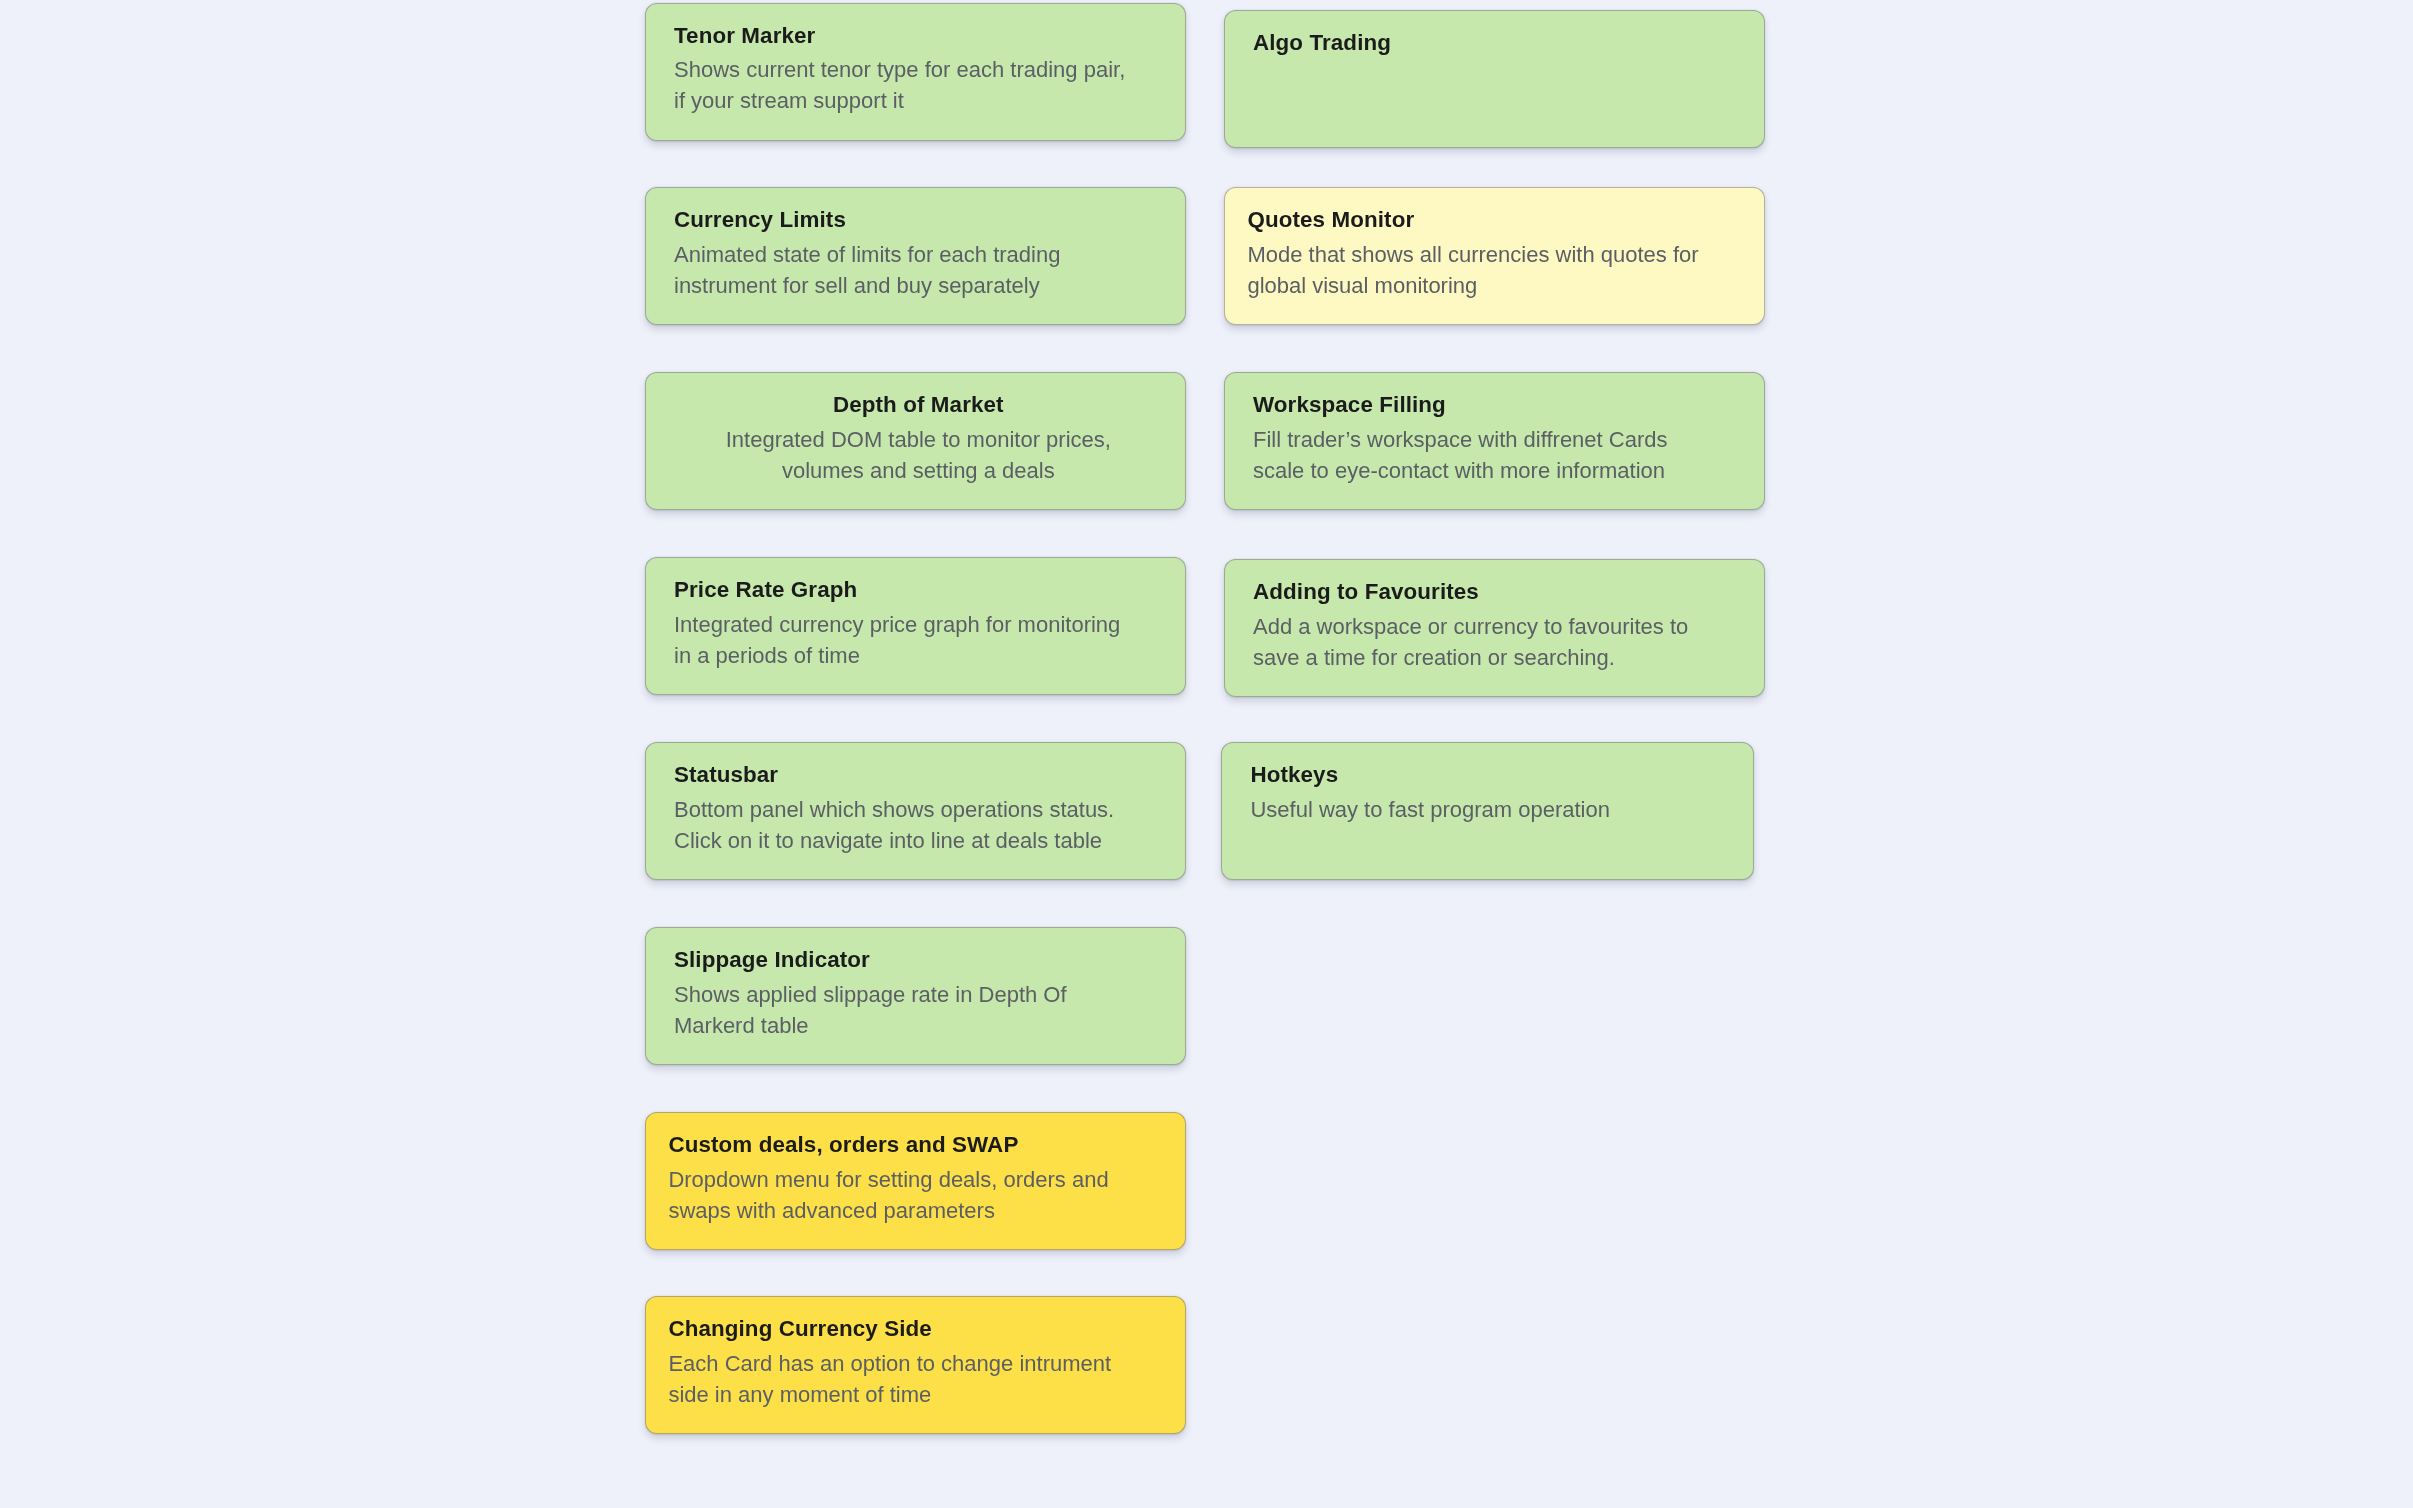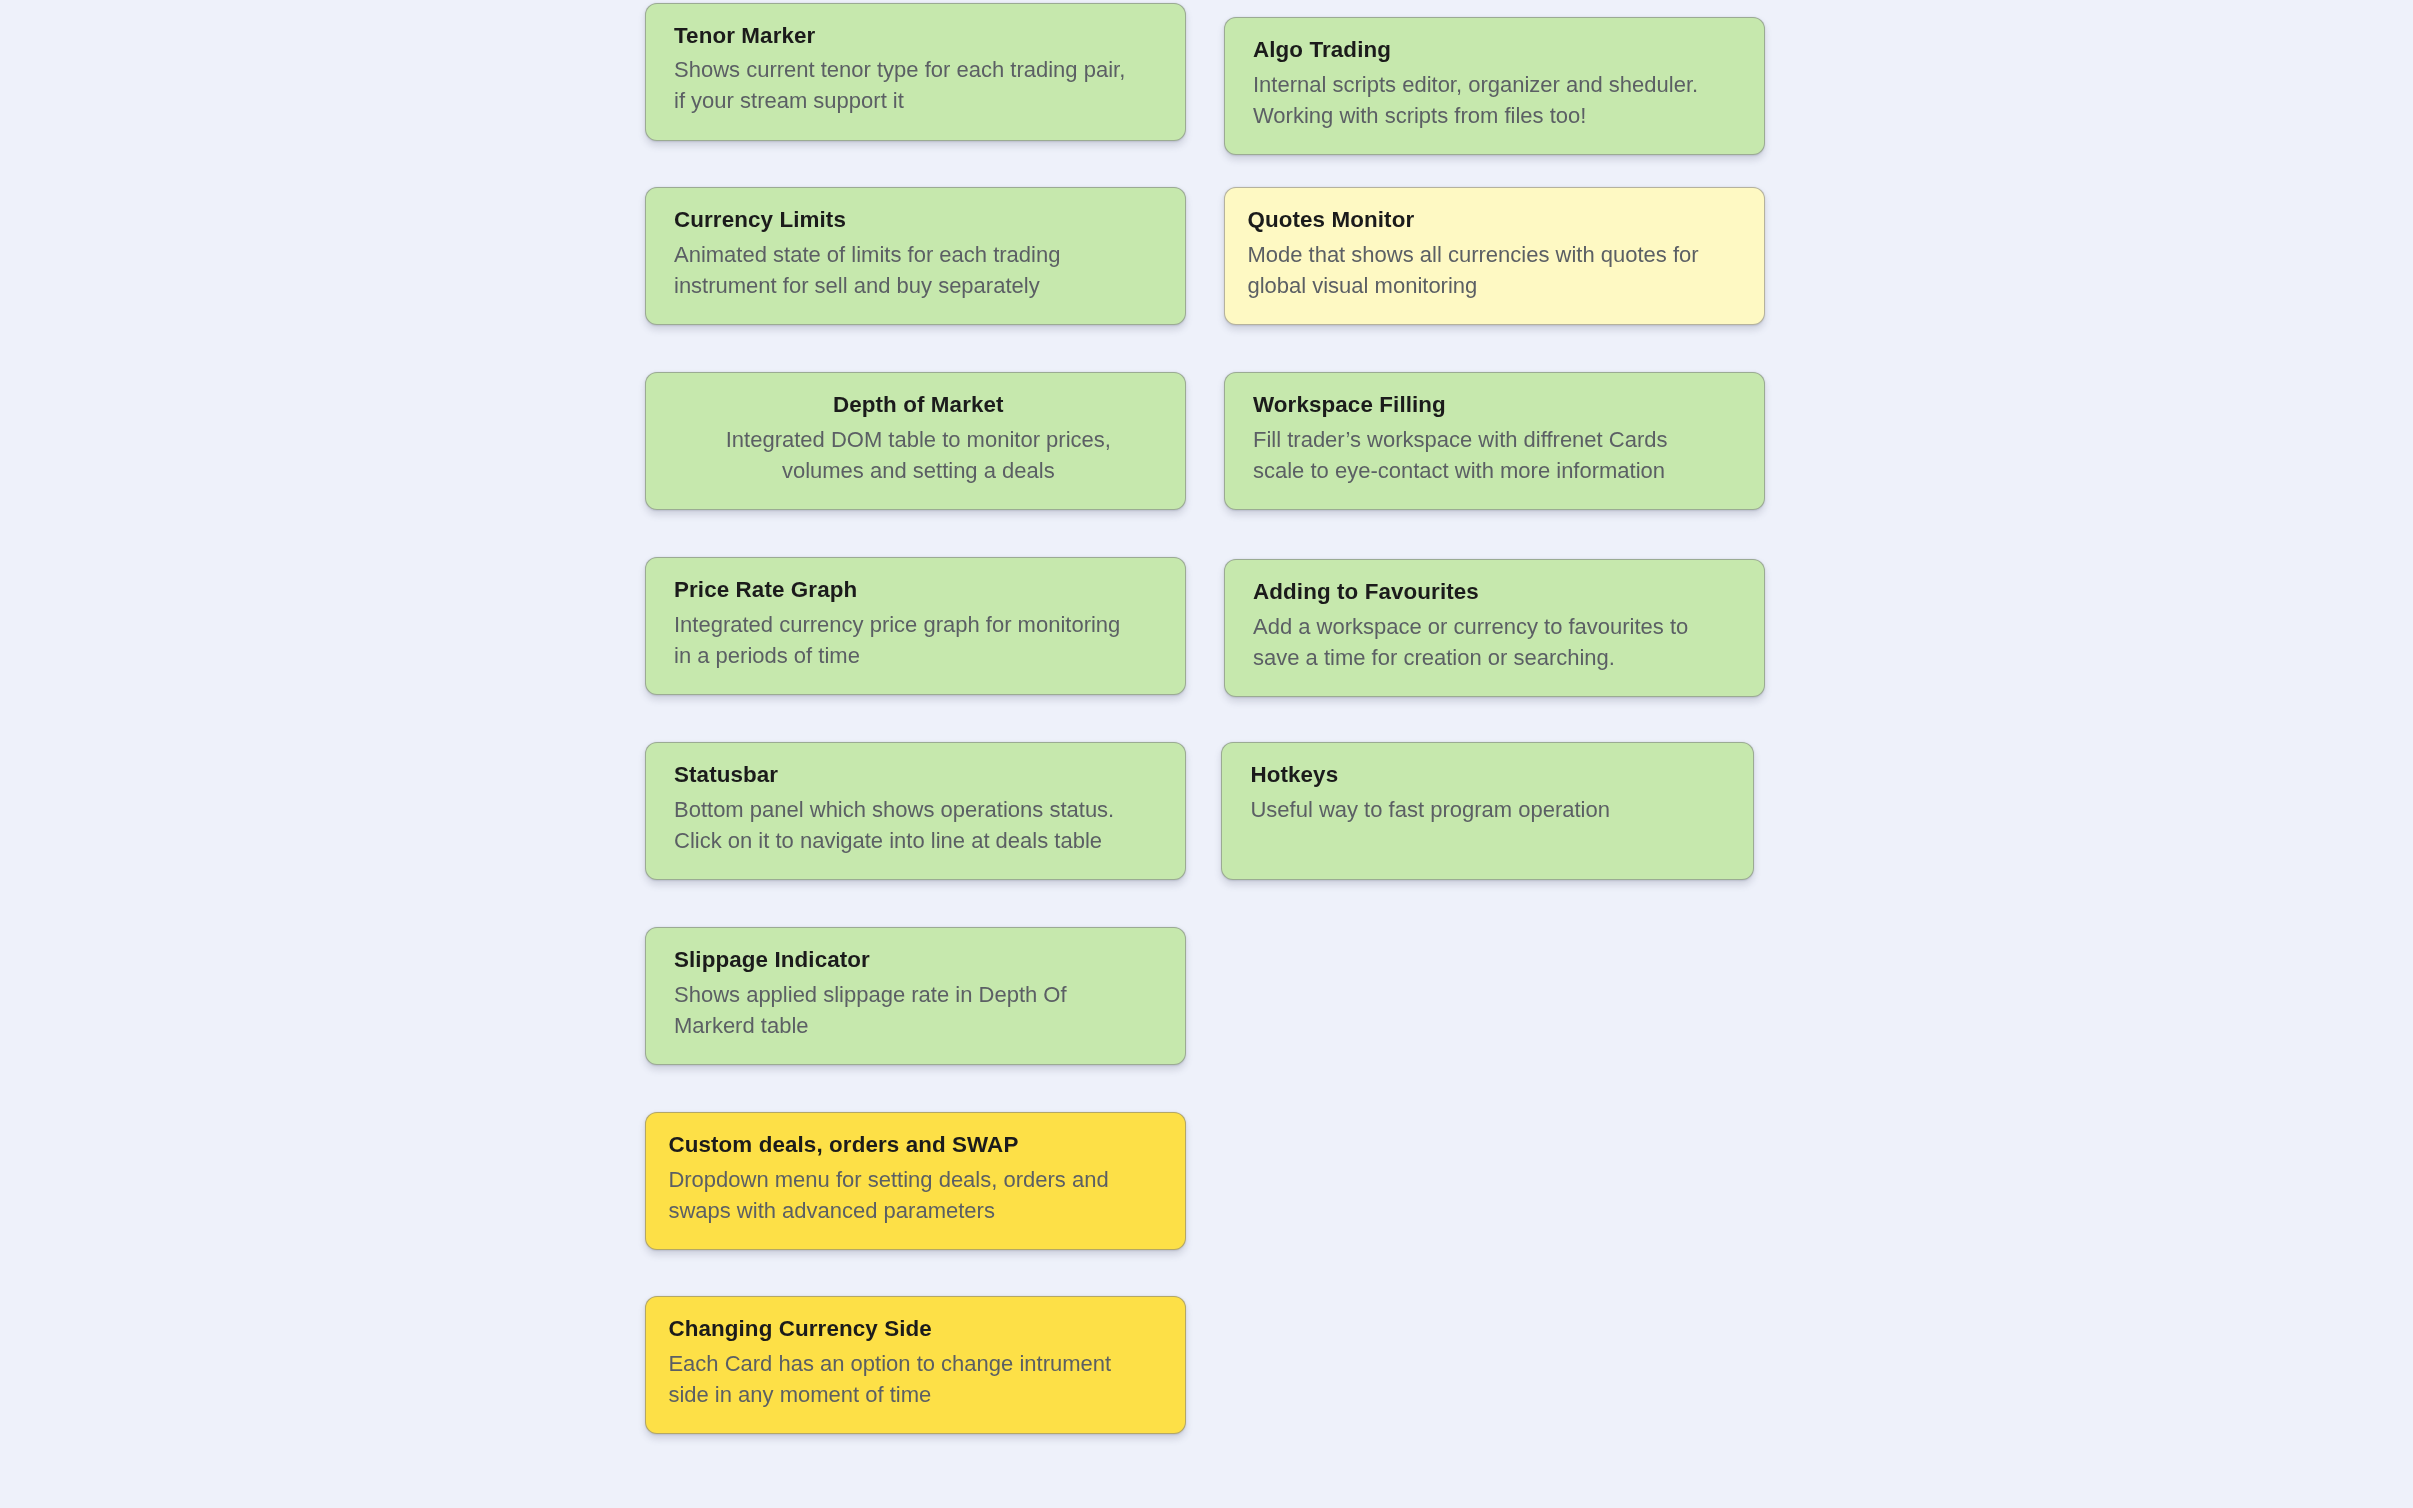--- a/index.html
+++ b/index.html
@@ -102,24 +102,22 @@
         <div class="card-desc">Dropdown menu for setting deals, orders and
 swaps with advanced parameters</div>
       </div>
       <div class="card orange" style="top: 1296px; left: 0px; width: 541px; height: 138px;">
         <div class="card-title">Changing Currency Side</div>
         <div class="card-desc">Each Card has an option to change intrument
 side in any moment of time</div>
       </div>
     </div>
   <div class="column" id="col-right">
-      <div class="card green" style="top: 17px; left: 0px; width: 541px; height: 138px;">
+      <div class="card green" style="top: 10px; left: 0px; width: 541px; height: 138px;">
         <div class="card-title">Algo Trading</div>
-        <div class="card-desc">Internal scripts editor, organizer and sheduler.
-Working with scripts from files too!</div>
       </div>
       <div class="card pink" style="top: 187px; left: 0px; width: 541px; height: 138px;">
         <div class="card-title">Quotes Monitor</div>
         <div class="card-desc">Mode that shows all currencies with quotes for
 global visual monitoring</div>
       </div>
       <div class="card green" style="top: 372px; left: 0px; width: 541px; height: 138px;">
         <div class="card-title">Workspace Filling</div>
         <div class="card-desc">Fill trader’s workspace with diffrenet Cards
 scale to eye-contact with more information</div>

